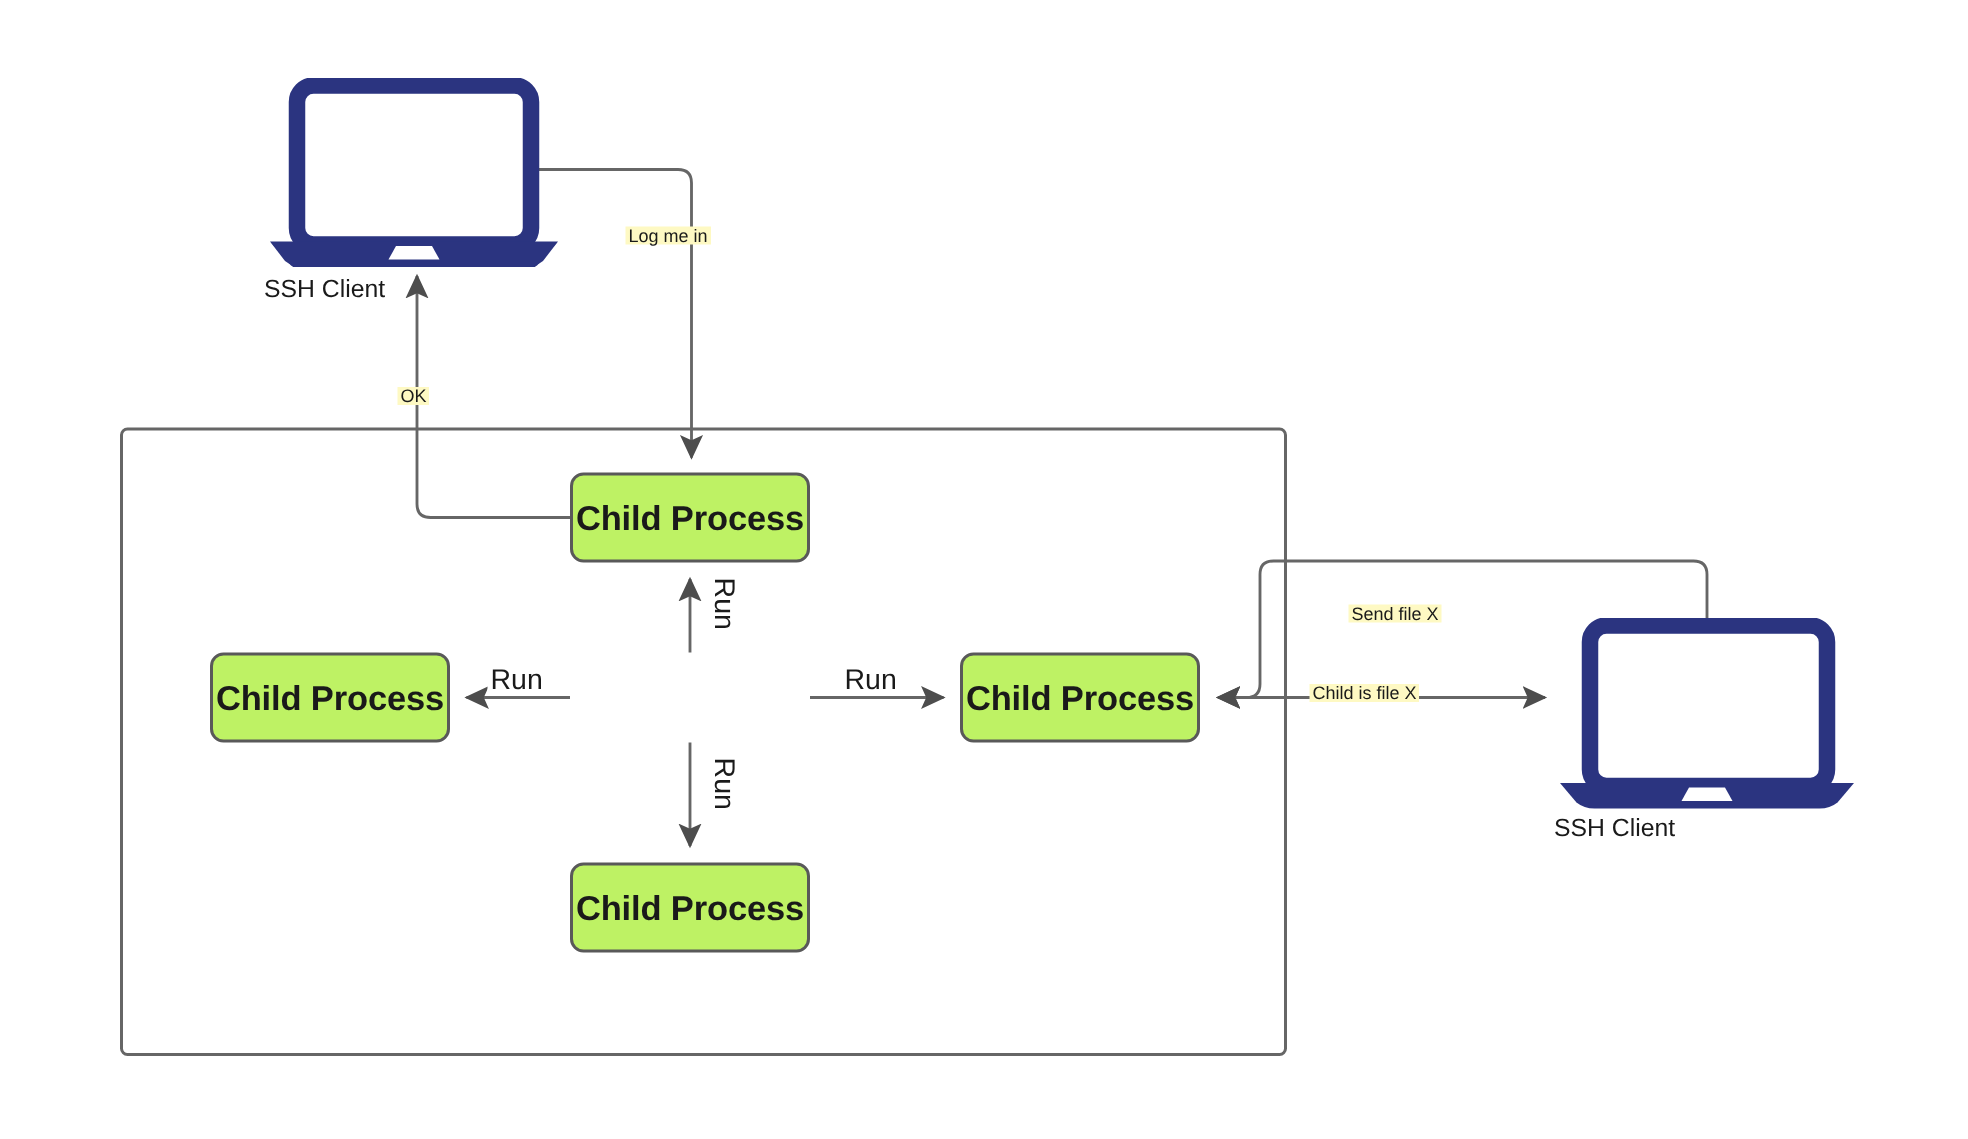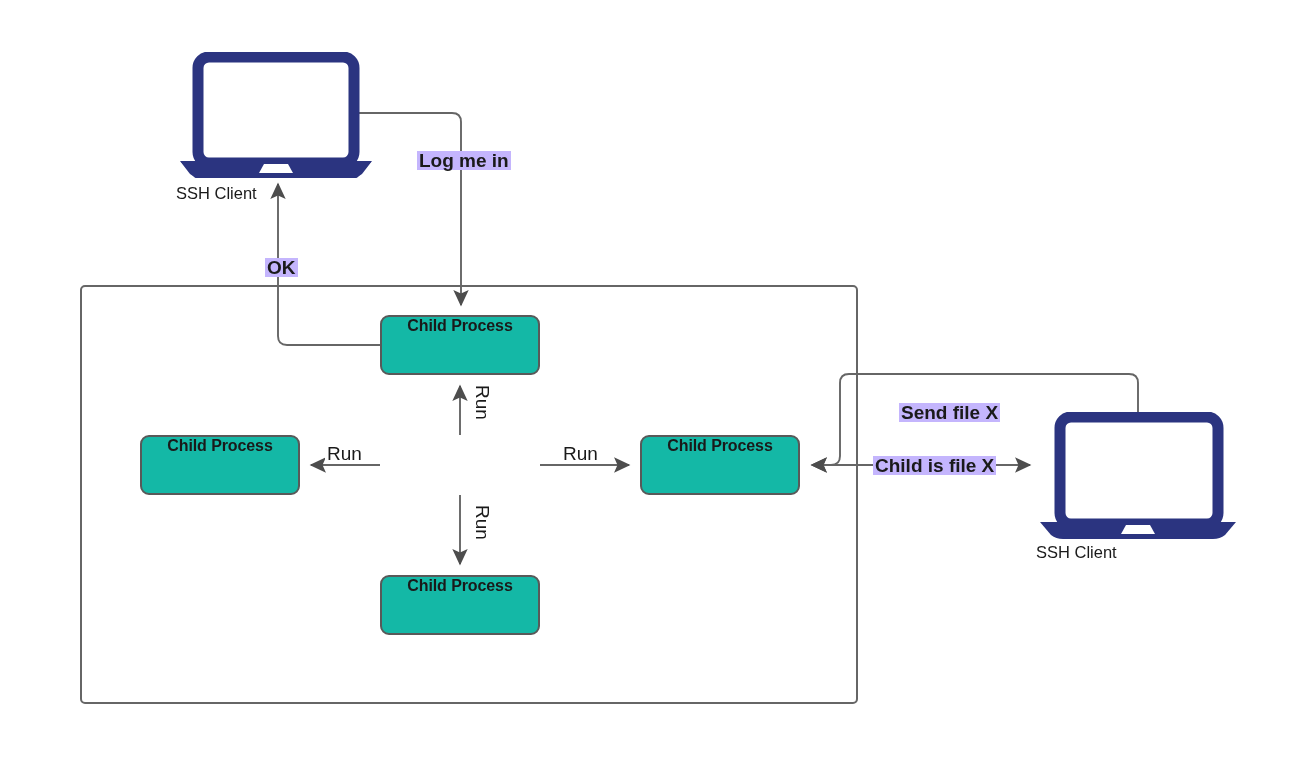--- a/index.html
+++ b/index.html
@@ -22,46 +22,47 @@
     left: 0;
     top: 0;
     width: 1312px;
     height: 759px;
   }
   .node-box {
     position: absolute;
     box-sizing: border-box;
     border: 2.4px solid #595959;
     border-radius: 9px;
-    background: #14b8a6;
+    background: #bef264;
     display: flex;
+    align-items: center;
     justify-content: center;
     color: #1a1a1a;
     font-weight: bold;
-    font-size: 16px;
+    font-size: 23px;
     letter-spacing: -0.1px;
     white-space: nowrap;
   }
   .server-group {
     position: absolute;
     box-sizing: border-box;
     border: 2.4px solid #666666;
     border-radius: 5px;
     background: transparent;
   }
   .edge-label {
     position: absolute;
     color: #1a1a1a;
     white-space: nowrap;
     line-height: 1;
   }
   .lbl-bold {
-    font-weight: bold;
-    font-size: 19px;
-    background: #c4b5fd;
+    font-weight: normal;
+    font-size: 12px;
+    background: #fef9c3;
     padding: 0 2px;
   }
   .lbl-plain {
     font-weight: normal;
     font-size: 19px;
     background: #ffffff;
     padding: 0 2px;
   }
   .lbl-vert {
     font-weight: normal;

